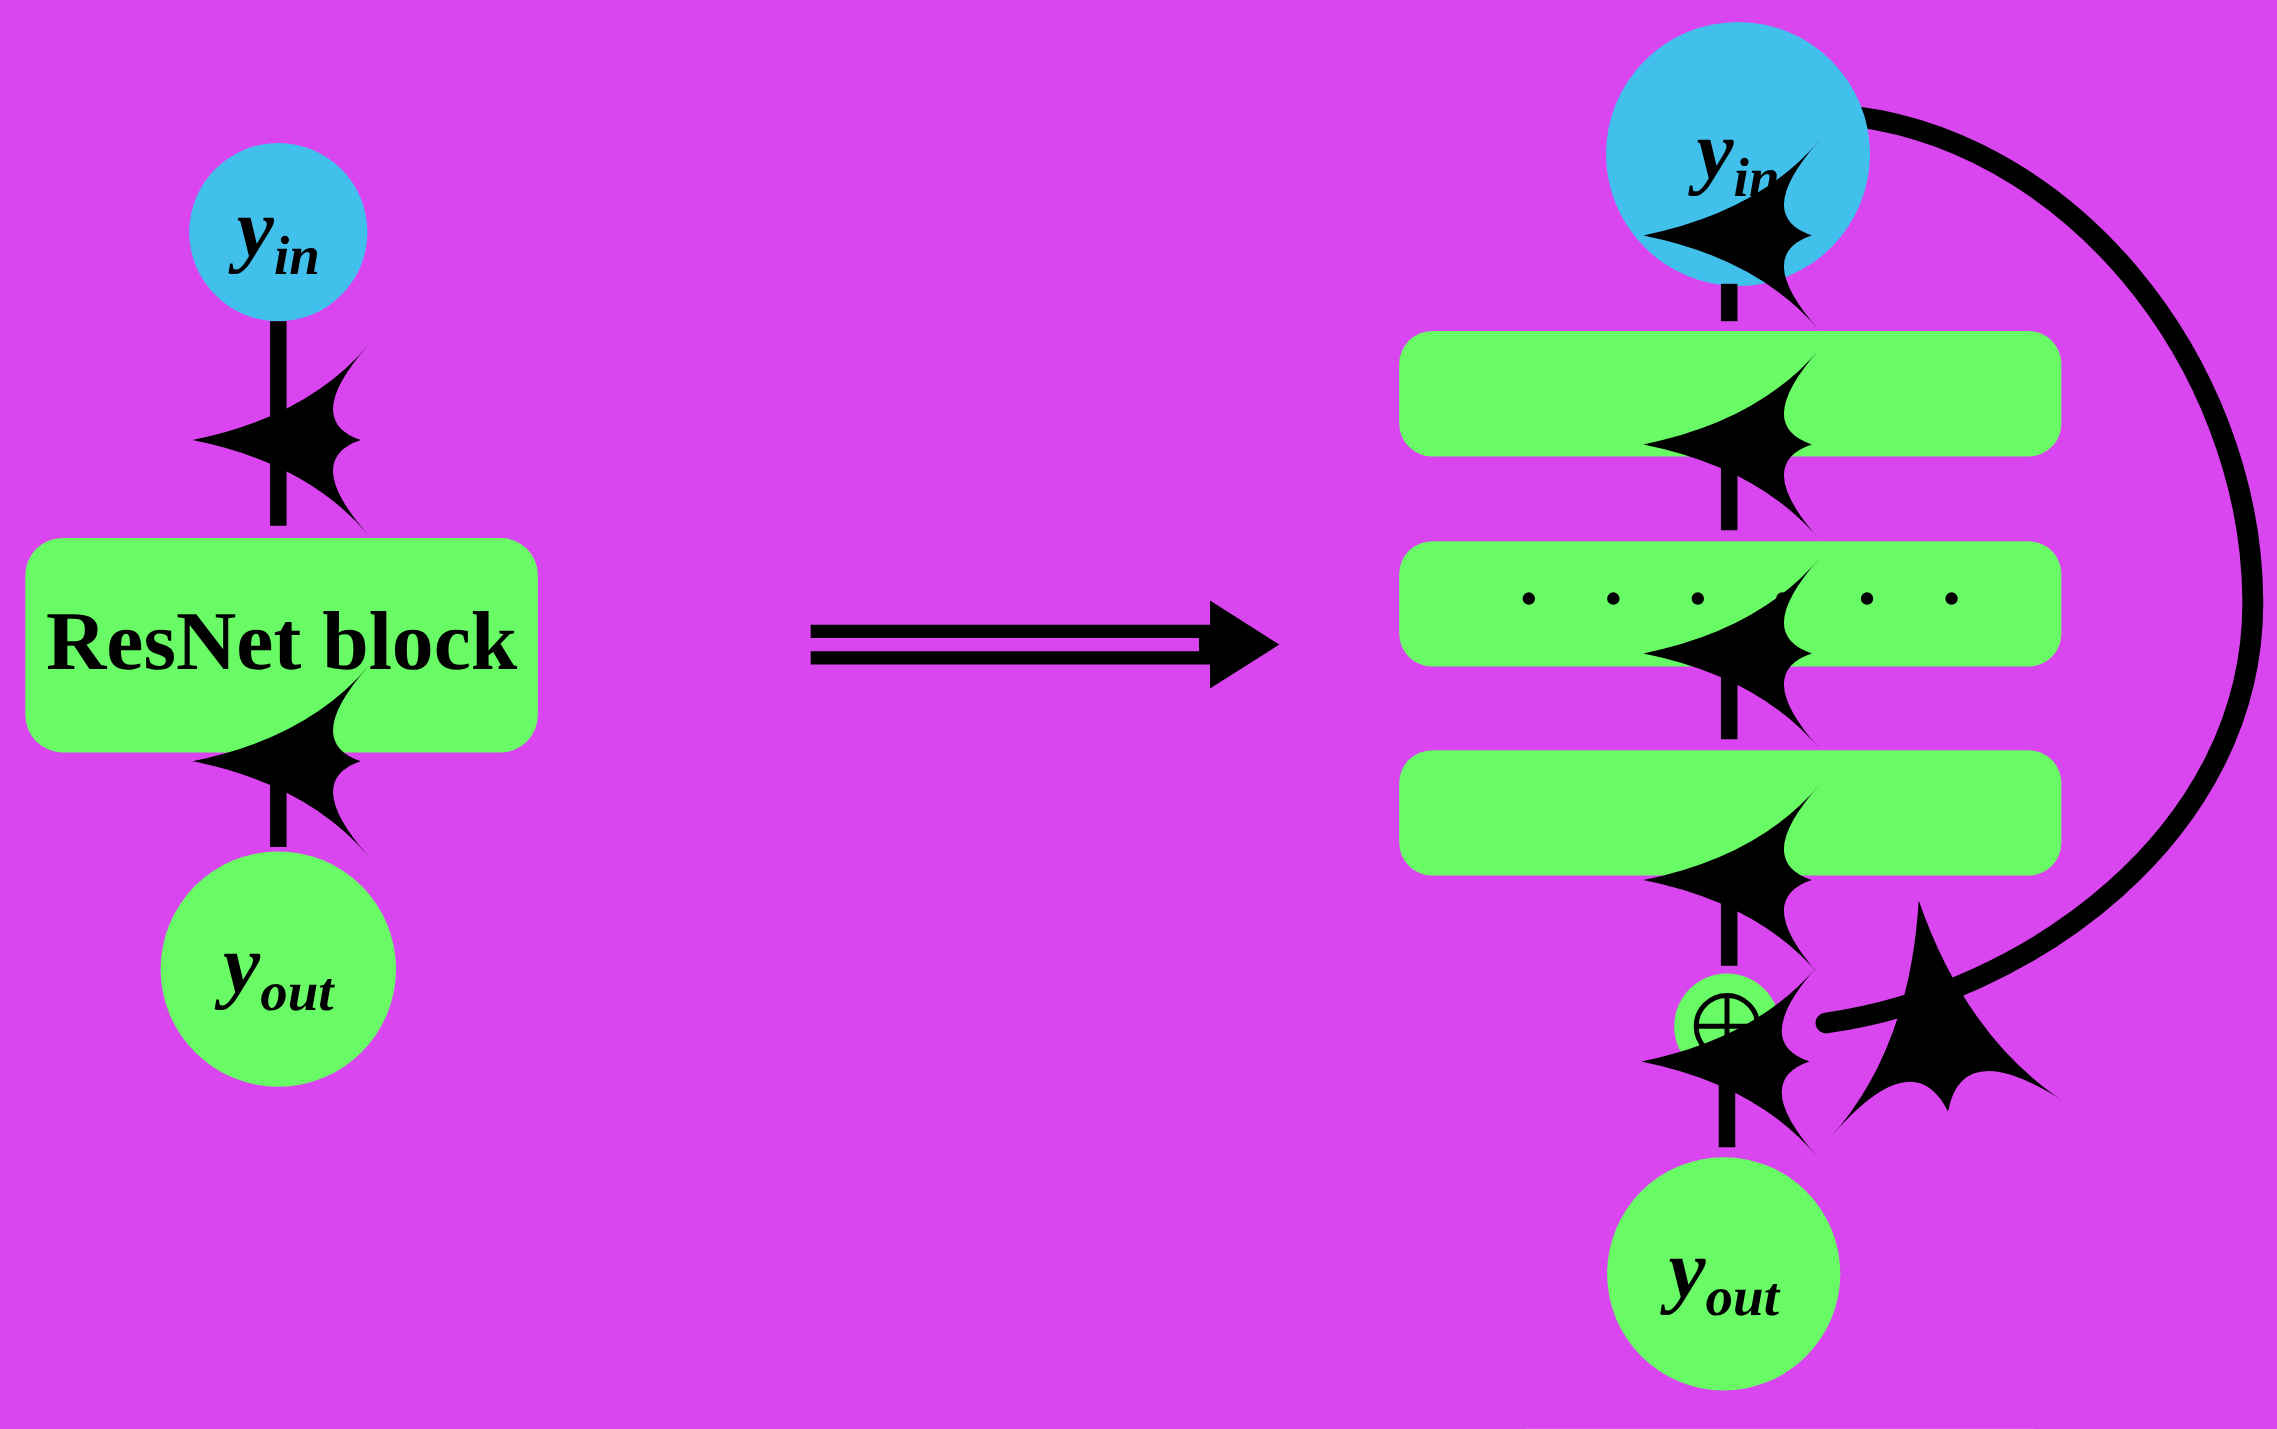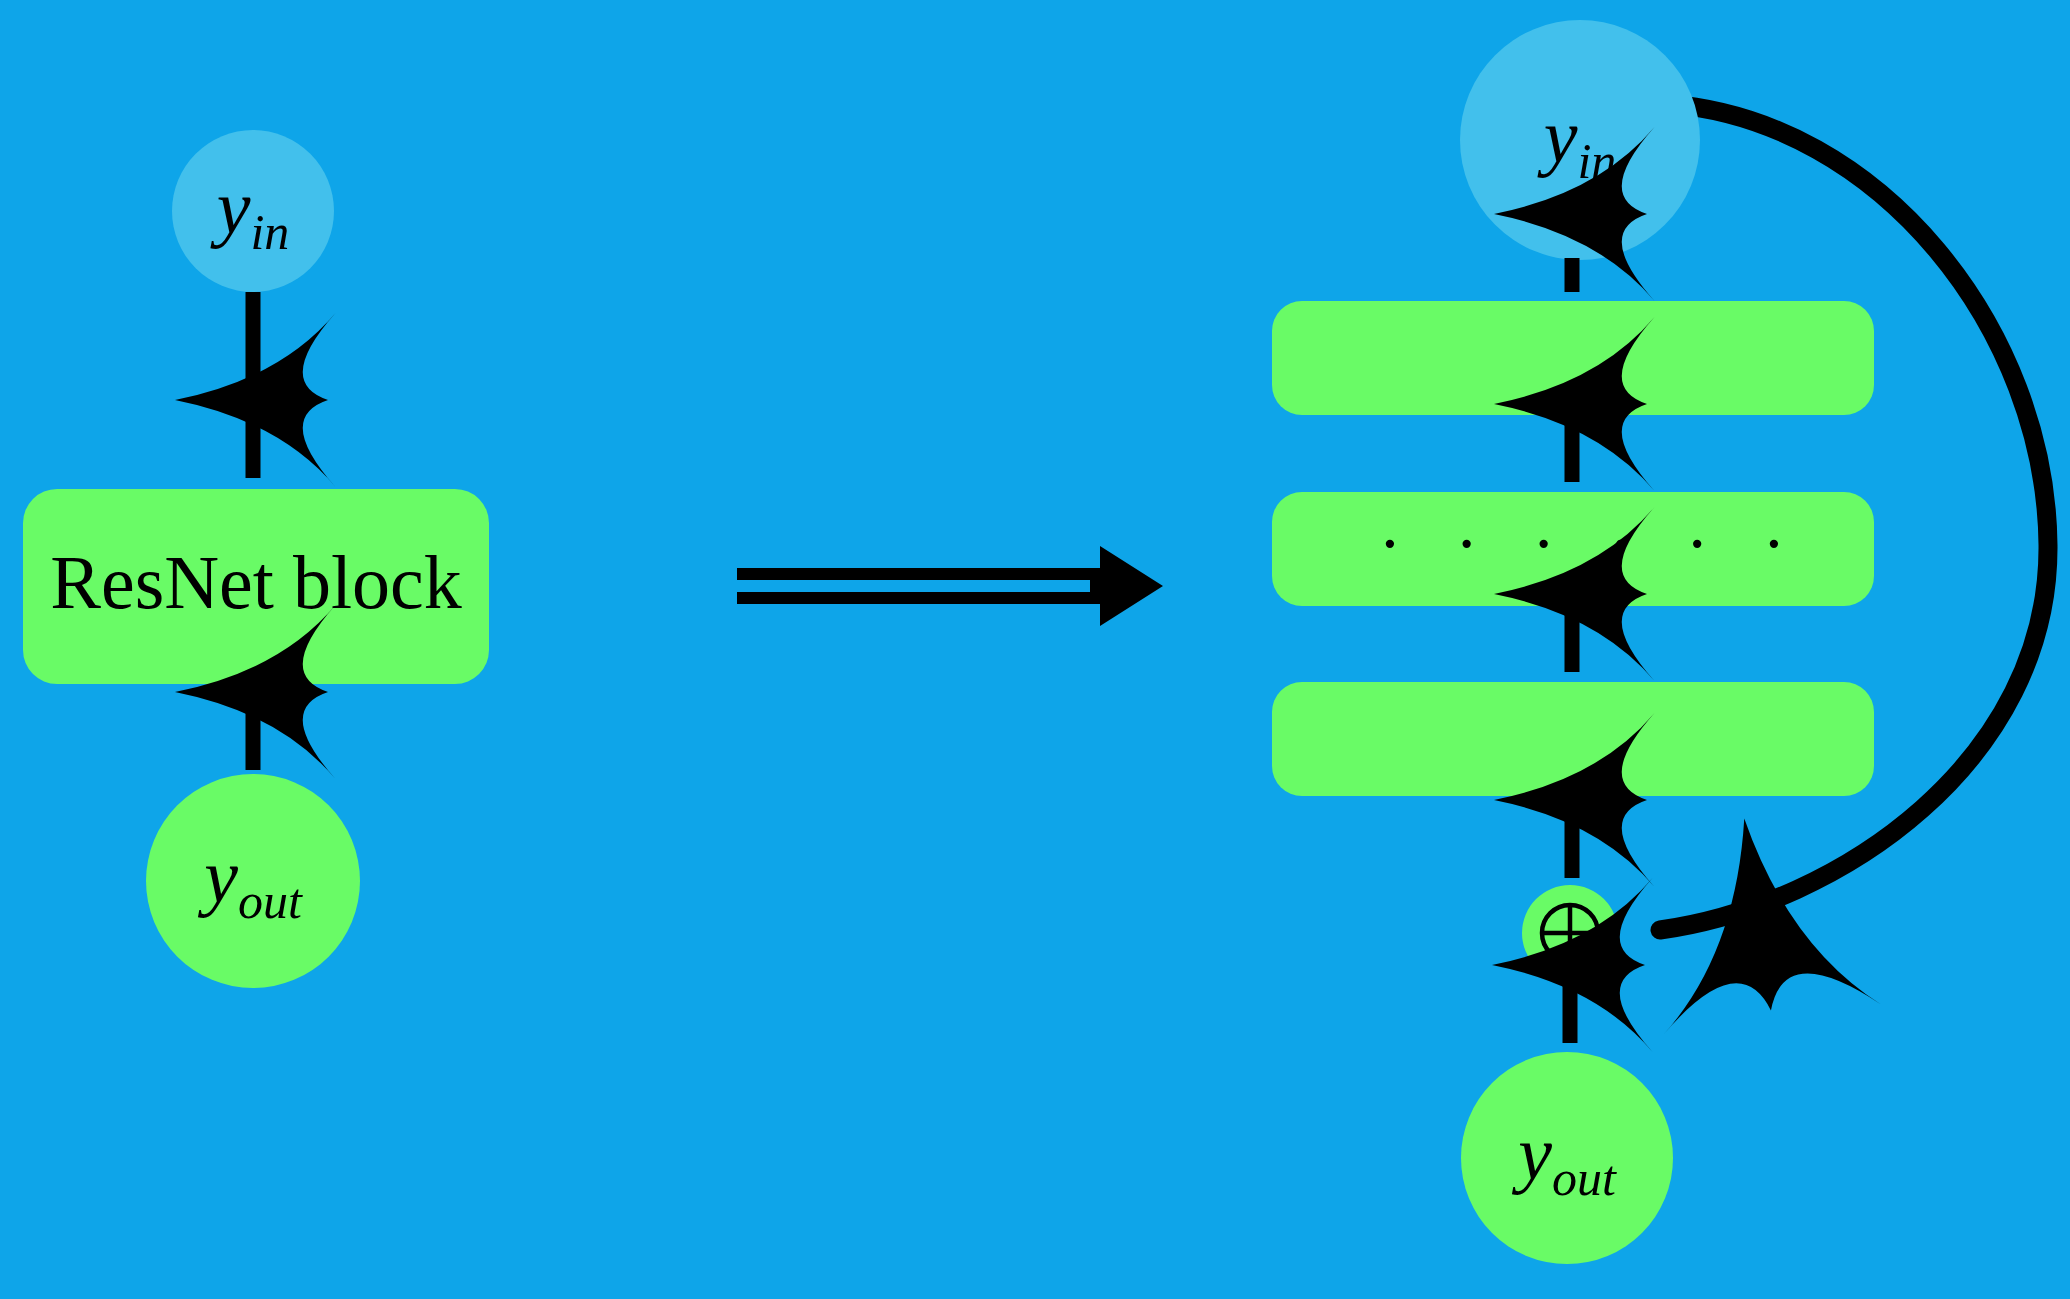--- a/index.html
+++ b/index.html
@@ -7,22 +7,23 @@
     padding: 0;
     background: #ffffff;
   }
   body {
     font-family: "Liberation Serif", serif;
   }
   #diagram-root {
     position: relative;
     width: 2070px;
     height: 1299px;
-    background: #0ea5e9;
+    background: #d946ef;
     overflow: hidden;
+    font-weight: bold;
   }
   #diagram-svg {
     position: absolute;
     left: 0;
     top: 0;
     width: 2070px;
     height: 1299px;
   }
   .node-text {
     font-family: "Liberation Serif", "DejaVu Serif", serif;

